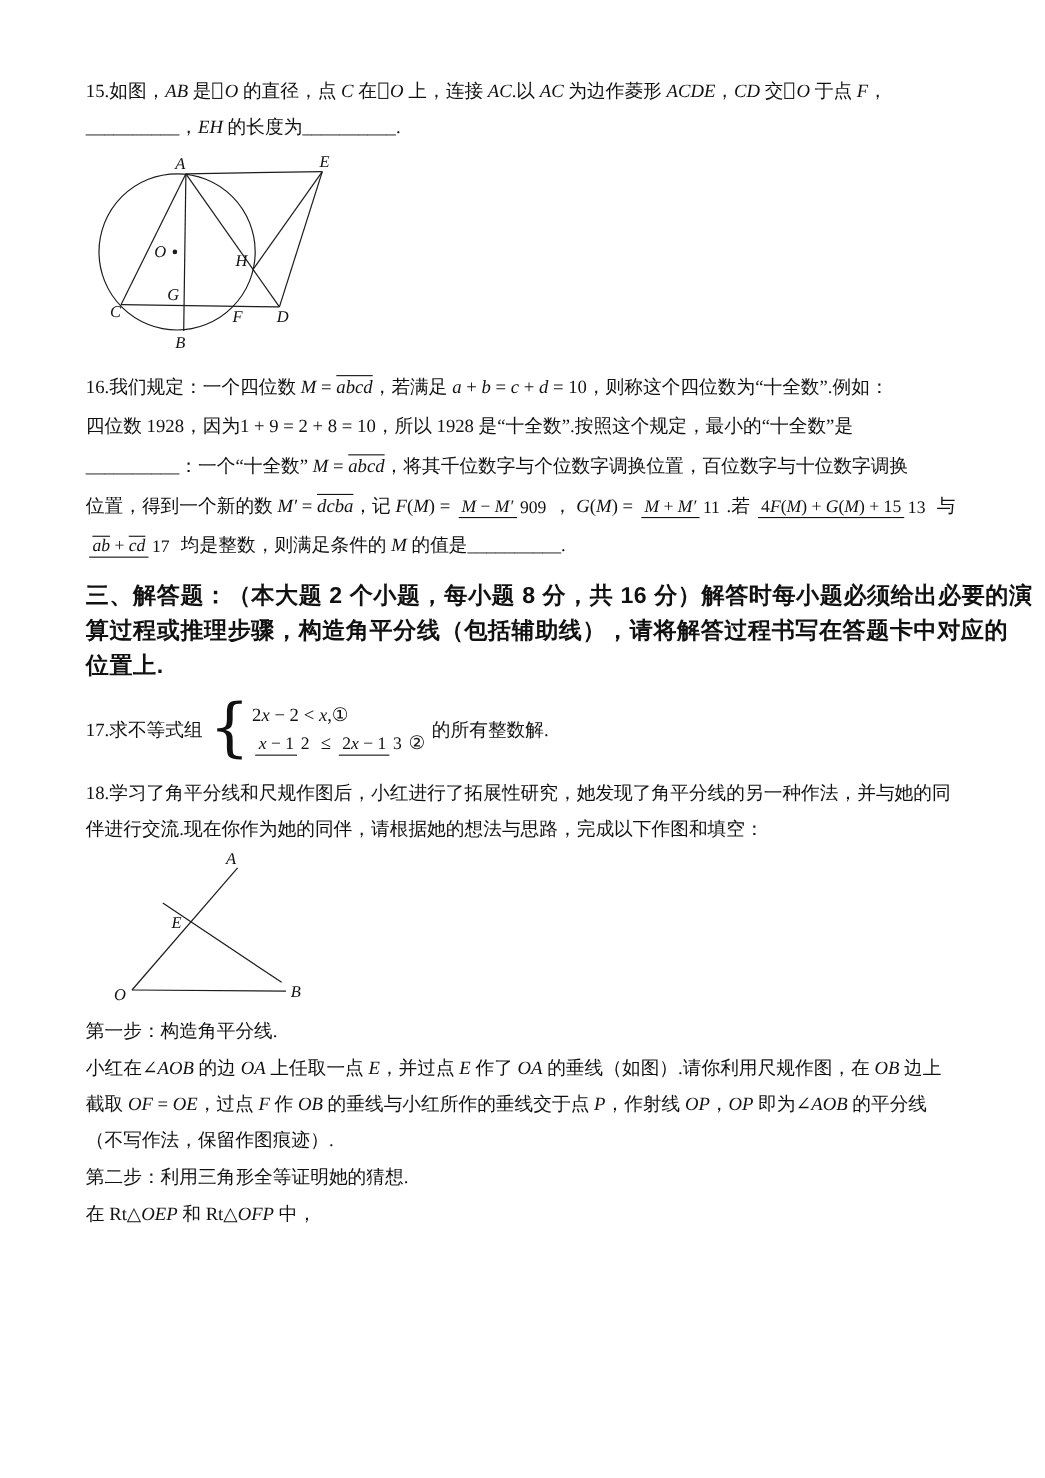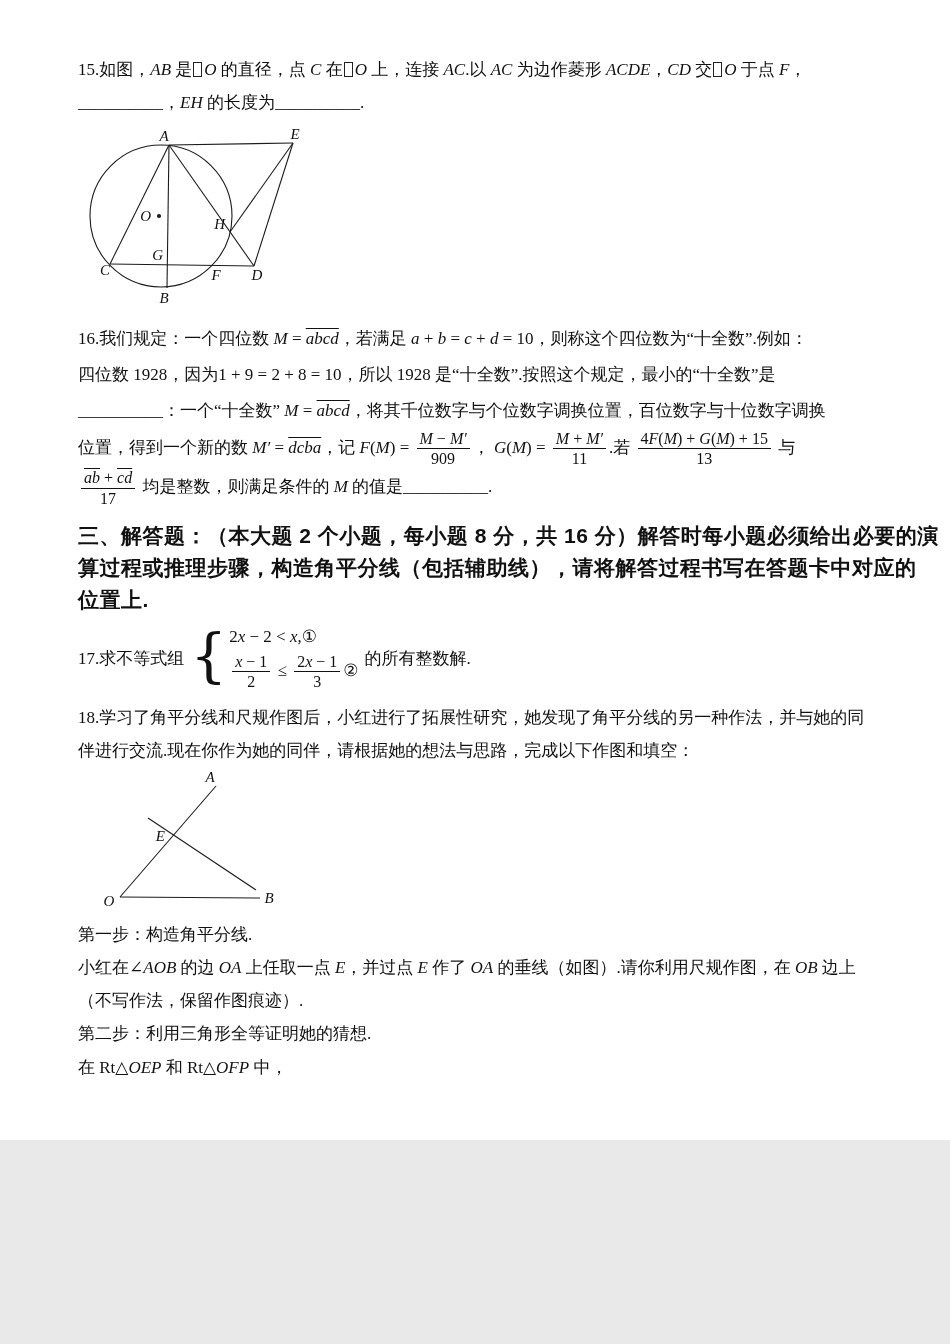--- a/index.html
+++ b/index.html
@@ -1,28 +1,28 @@
 <!DOCTYPE html>
 <html><head>
 <meta charset="utf-8">
 <style>
   * { margin:0; padding:0; box-sizing:border-box; }
   html,body { background:#e9e9e9; }
   body { font-family:"Liberation Serif","DejaVu Serif",serif; color:#111; }
   .page {
-    width:950px; height:1140px; background:#ffffff; margin:0 auto;
-    padding:51px 70px 0 78px; overflow:hidden; position:relative;
+    width:950px; height:1344px; background:#ffffff; margin:0 auto;
+    padding:64px 70px 0 78px; overflow:hidden; position:relative;
   }
   .line { font-size:17px; line-height:33px; white-space:nowrap; }
   .p16 .line { line-height:36px; }
   .v  { font-style:italic; }
   .vo { font-style:italic; text-decoration:overline; }
   .box { display:inline-block; width:9px; height:15px; border:1px solid #222;
          margin:0 2px 0 1px; vertical-align:-2px; }
-  .frac { display:inline-flex; flex-direction:column; align-items:center;
+  .frac { display:inline-flex; align-items:center;
           vertical-align:middle; margin:0 3px; line-height:1.2; font-size:16px; }
   .frac .num { border-bottom:1px solid #111; padding:0 3px; }
   .frac .den { padding:0 3px; }
   .hdr-block { margin-top:12px; }
   .hdr { font-size:21px; line-height:32px; font-weight:bold; white-space:nowrap;
          font-family:"Liberation Sans","DejaVu Sans",sans-serif; letter-spacing:0.5px; }
   .fig1 { display:block; margin:6px 0 0 8px; }
   .fig2 { display:block; margin:4px 0 2px 14px; }
   .lbl text { font-family:"Liberation Serif","DejaVu Serif",serif;
               font-style:italic; font-size:15px; fill:#111; }
@@ -130,20 +130,21 @@
         <text x="102" y="975" text-anchor="middle">O</text>
         <text x="262" y="972" text-anchor="middle">B</text>
         <text x="158" y="910" text-anchor="end">E</text>
       </g>
     </svg>
   </section>
 
   <section class="steps">
     <div class="line">第一步：构造角平分线.</div>
     <div class="line">小红在∠<span class="v">AOB</span> 的边 <span class="v">OA</span> 上任取一点 <span class="v">E</span>，并过点 <span class="v">E</span> 作了 <span class="v">OA</span> 的垂线（如图）.请你利用尺规作图，在 <span class="v">OB</span> 边上</div>
+    <div class="line">截取 <span class="v">OF</span> = <span class="v">OE</span>，过点 <span class="v">F</span> 作 <span class="v">OB</span> 的垂线与小红所作的垂线交于点 <span class="v">P</span>，作射线 <span class="v">OP</span>，<span class="v">OP</span> 即为∠<span class="v">AOB</span> 的平分线</div>
     <div class="line">（不写作法，保留作图痕迹）.</div>
     <div class="line">第二步：利用三角形全等证明她的猜想.</div>
     <div class="proof">
       <div class="line">在 Rt△<span class="v">OEP</span> 和 Rt△<span class="v">OFP</span> 中，</div>
     </div>
   </section>
 
 </div>
 
 </body></html>

